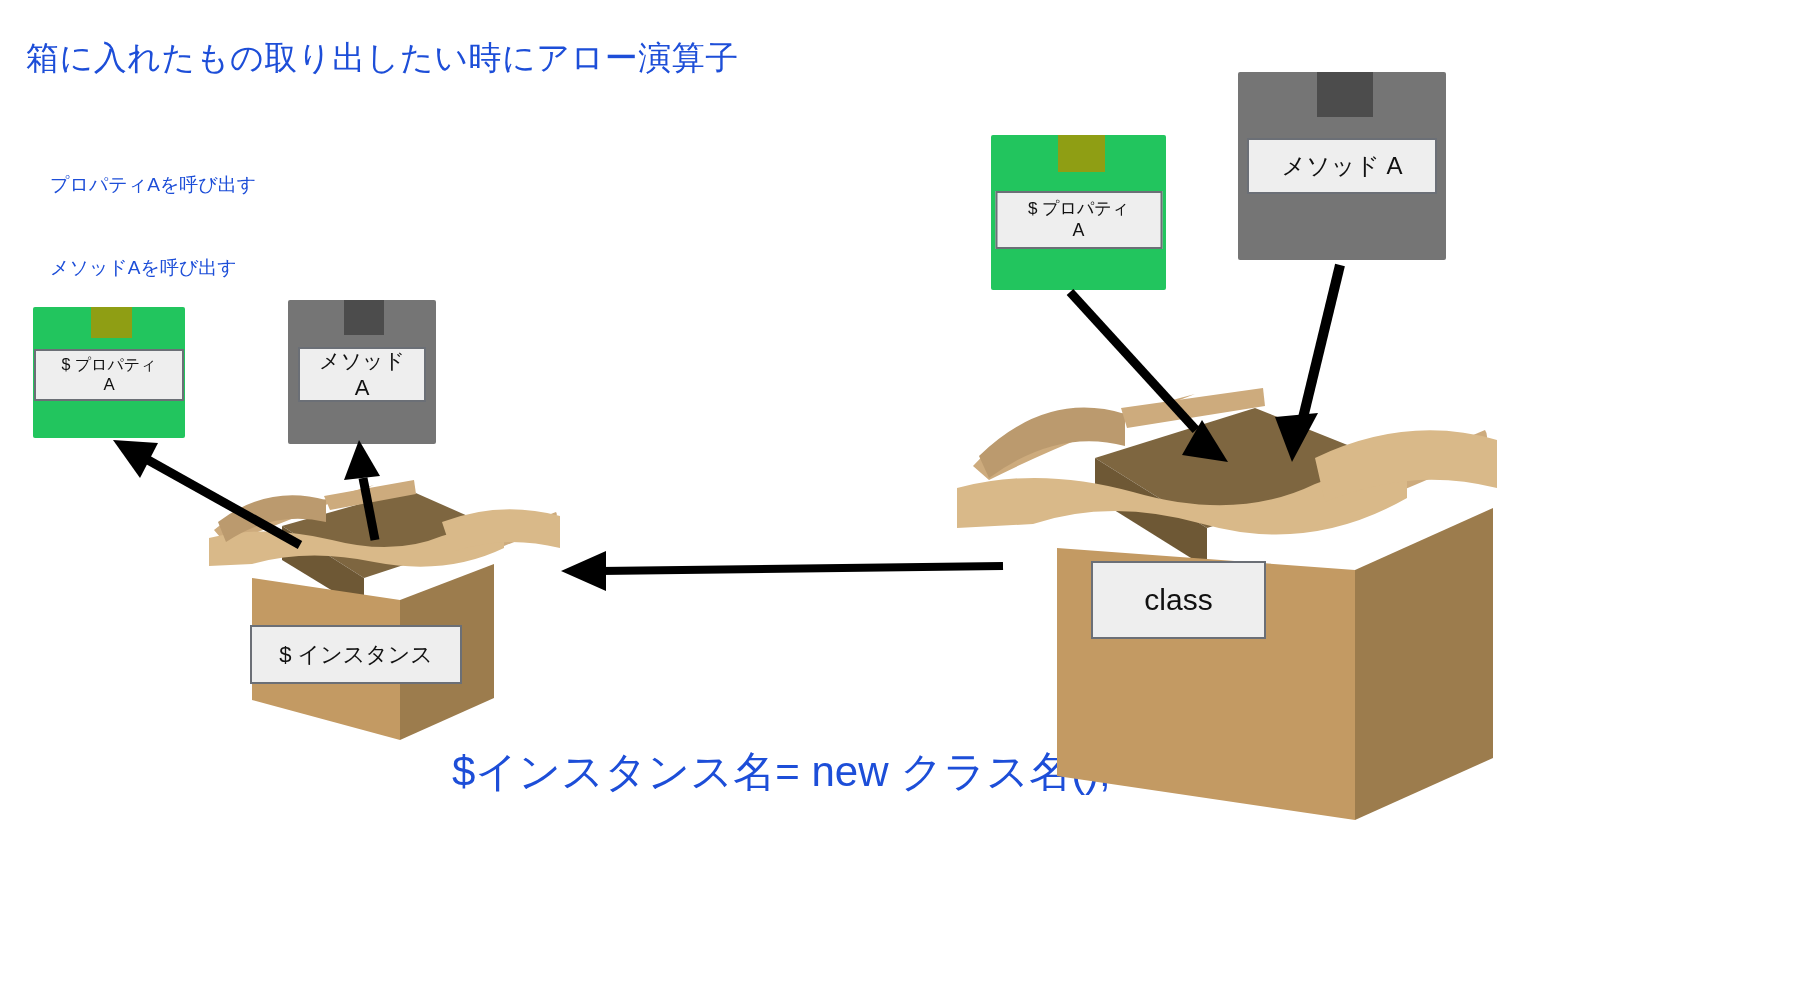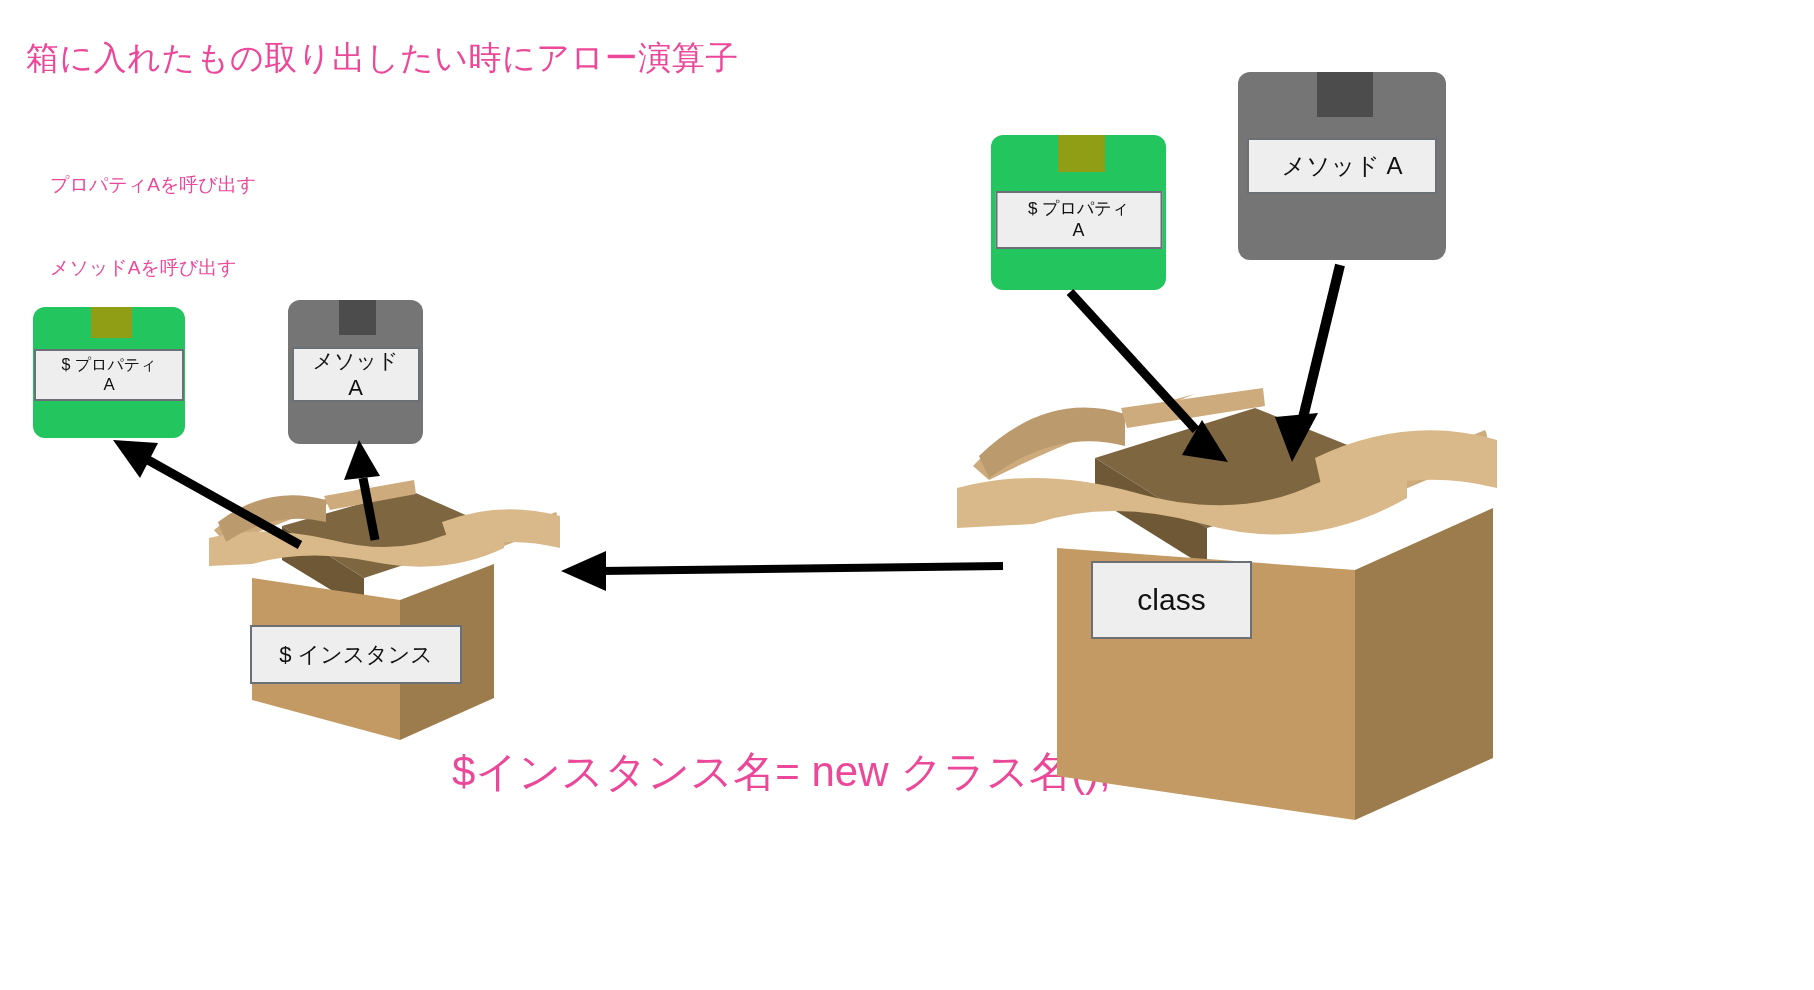--- a/index.html
+++ b/index.html
@@ -7,35 +7,35 @@
     width: 1814px; height: 990px;
     background: #ffffff;
     font-family: "Liberation Sans", "DejaVu Sans", sans-serif;
     overflow: hidden;
   }
   #stage { position: relative; width: 1814px; height: 990px; }
 
   
   .heading {
     position: absolute;
-    color: #ec4899;
+    color: #1d4ed8;
     white-space: nowrap;
   }
   #title-text   { left: 26px;  top: 36px;  font-size: 33px; letter-spacing: .5px; }
   #code-line-1  { left: 45px;  top: 118px; font-size: 42px; }
   #code-line-2  { left: 45px;  top: 192px; font-size: 42px; }
   #caption-1    { left: 50px;  top: 172px; font-size: 19px; }
   #caption-2    { left: 50px;  top: 255px; font-size: 19px; }
   #bottom-code  { left: 452px; top: 744px; font-size: 42px; }
   .arrow-op { font-weight: bold; font-size: .95em; }
 
   
   .sq-box {
     position: absolute;
-    border-radius: 12px;
+    border-radius: 2px;
   }
   .sq-box .tape {
     position: absolute;
     top: 0;
     width: 27%;
     height: 24%;
     left: 38%;
   }
   .sq-box.green       { background: #22c55e; }
   .sq-box.green .tape { background: #8f9e14; }
@@ -55,21 +55,21 @@
     color: #111;
     line-height: 1.25;
     text-align: center;
     white-space: nowrap;
   }
 
   
   #box-prop-left  { left: 33px;  top: 307px; width: 152px; height: 131px; }
   #box-prop-left  .label { top: 42px; width: 150px; height: 52px; font-size: 16px; }
   
-  #box-method-left { left: 288px; top: 300px; width: 135px; height: 144px; }
+  #box-method-left { left: 288px; top: 300px; width: 148px; height: 144px; }
   #box-method-left .label { top: 47px; width: 128px; height: 55px; font-size: 21px; }
   
   #box-prop-right { left: 991px; top: 135px; width: 175px; height: 155px; }
   #box-prop-right .label { top: 56px; width: 167px; height: 58px; font-size: 17px; }
   
   #box-method-right { left: 1238px; top: 72px; width: 208px; height: 188px; }
   #box-method-right .label { top: 66px; width: 190px; height: 56px; font-size: 24px; }
 
   .label .l2 { font-size: 1.05em; }
 
@@ -82,21 +82,21 @@
     border: 2px solid #6b6f76;
     display: flex;
     align-items: center;
     justify-content: center;
     color: #111;
     white-space: nowrap;
   }
   #carton-instance { left: 204px; top: 460px; width: 360px; height: 300px; }
   #carton-instance .tag { left: 46px; top: 165px; width: 212px; height: 59px; font-size: 22px; }
   #carton-class    { left: 945px; top: 358px; width: 556px; height: 462px; }
-  #carton-class    .tag { left: 146px; top: 203px; width: 161px; height: 78px; font-size: 30px; }
+  #carton-class    .tag { left: 146px; top: 203px; width: 175px; height: 78px; font-size: 30px; }
 
   
   #arrow-layer {
     position: absolute;
     left: 0; top: 0;
     width: 1814px; height: 990px;
     pointer-events: none;
   }
 </style>
 </head>

